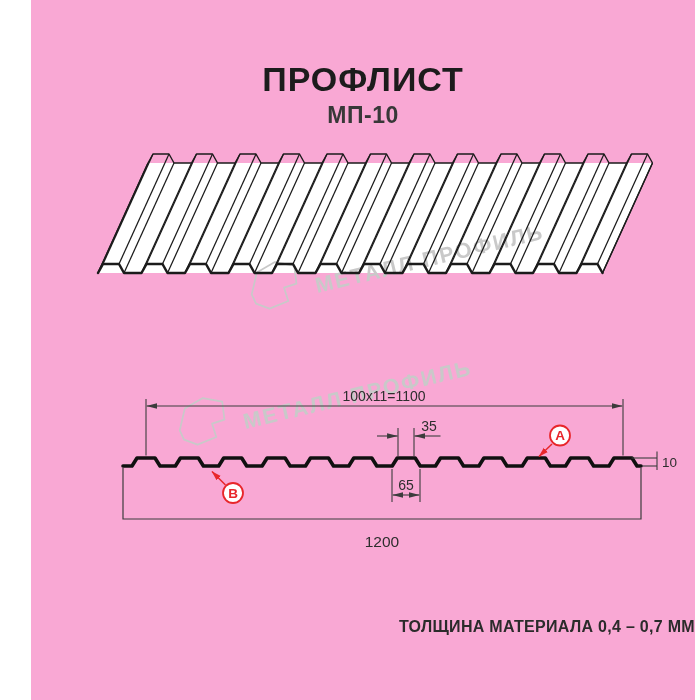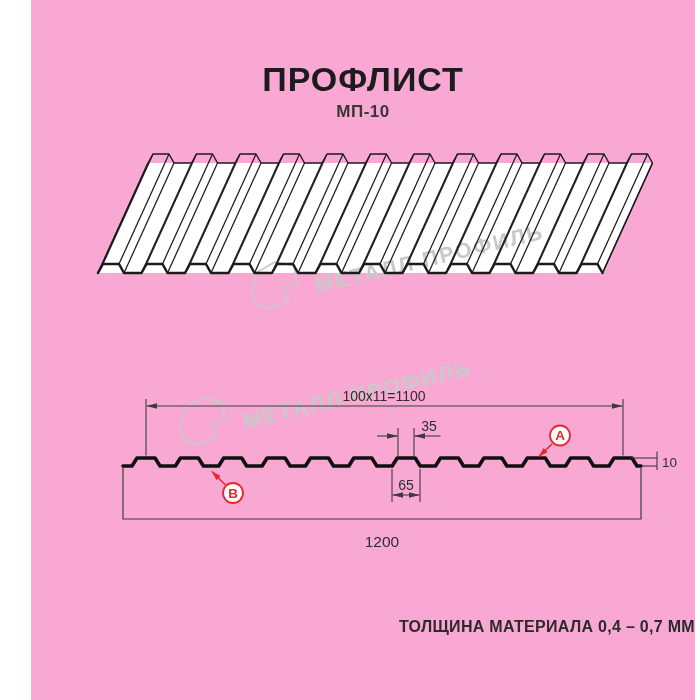--- a/index.html
+++ b/index.html
@@ -6,21 +6,21 @@
     --accent-red:#e8262b;
     --wm-color:#c9c9c9;
     --line-color:#1b1b1b;
   }
   html,body{margin:0;padding:0;background:#ffffff;}
   .page{position:relative;width:664px;height:700px;background:#f9a8d4;overflow:hidden;
         font-family:"Liberation Sans",sans-serif;margin-left:31px;}
   .title{position:absolute;top:60px;left:0;width:100%;text-align:center;
          font-size:34px;font-weight:800;letter-spacing:1px;color:#1c1c1c;}
   .subtitle{position:absolute;top:102px;left:0;width:100%;text-align:center;
-         font-size:17px;font-weight:700;letter-spacing:.5px;color:#383838;}
+         font-size:23px;font-weight:700;letter-spacing:.5px;color:#383838;}
   .footer{position:absolute;top:618px;left:0;width:100%;text-align:right;
          font-size:16px;font-weight:700;letter-spacing:.3px;color:#2b2b2b;}
   svg.scene{position:absolute;left:0;top:0;}
   
   .s-thick{stroke:var(--line-color);stroke-width:2.5;fill:none;stroke-linejoin:round;stroke-linecap:round;}
   .s-thin {stroke:var(--line-color);stroke-width:1.25;fill:none;}
   .s-thin2{stroke:var(--line-color);stroke-width:1.4;fill:none;stroke-linejoin:round;}
   
   .profile{stroke:#101010;stroke-width:3.6;fill:none;stroke-linejoin:round;stroke-linecap:round;}
   .thin{stroke:#3c3c3c;stroke-width:1.1;fill:none;}

